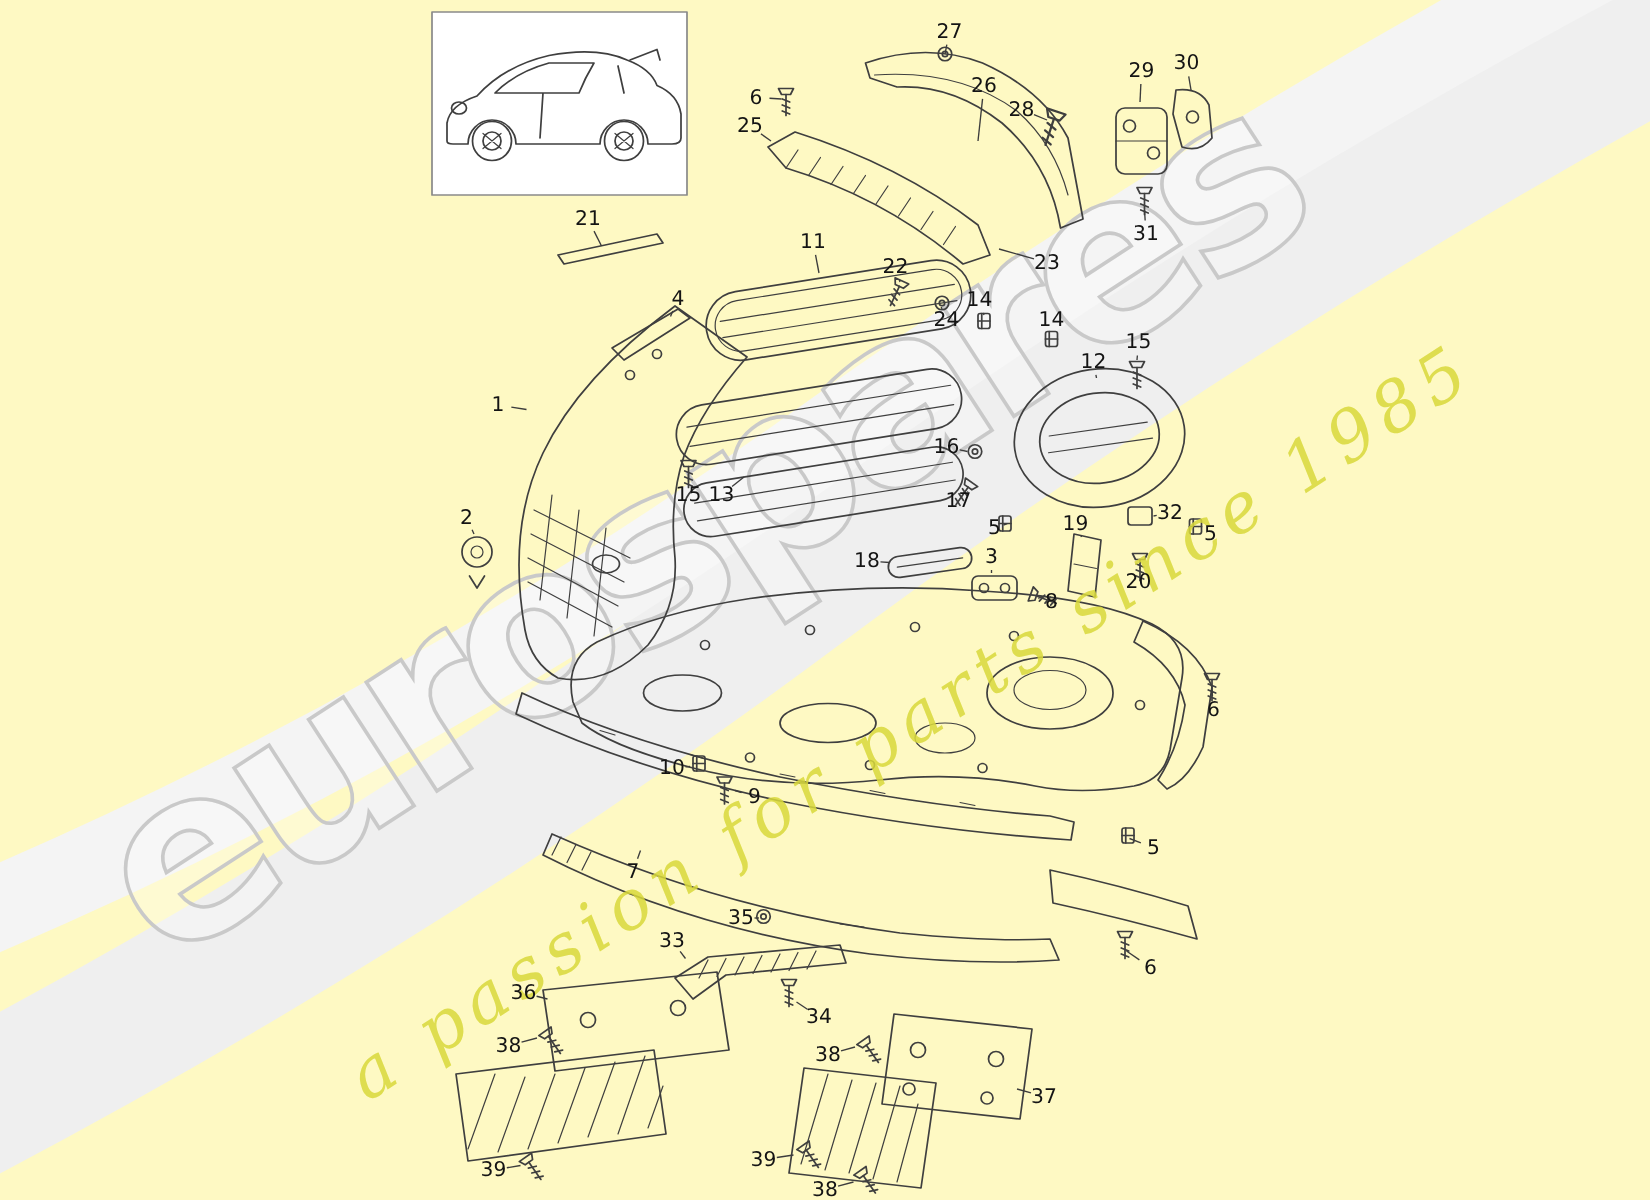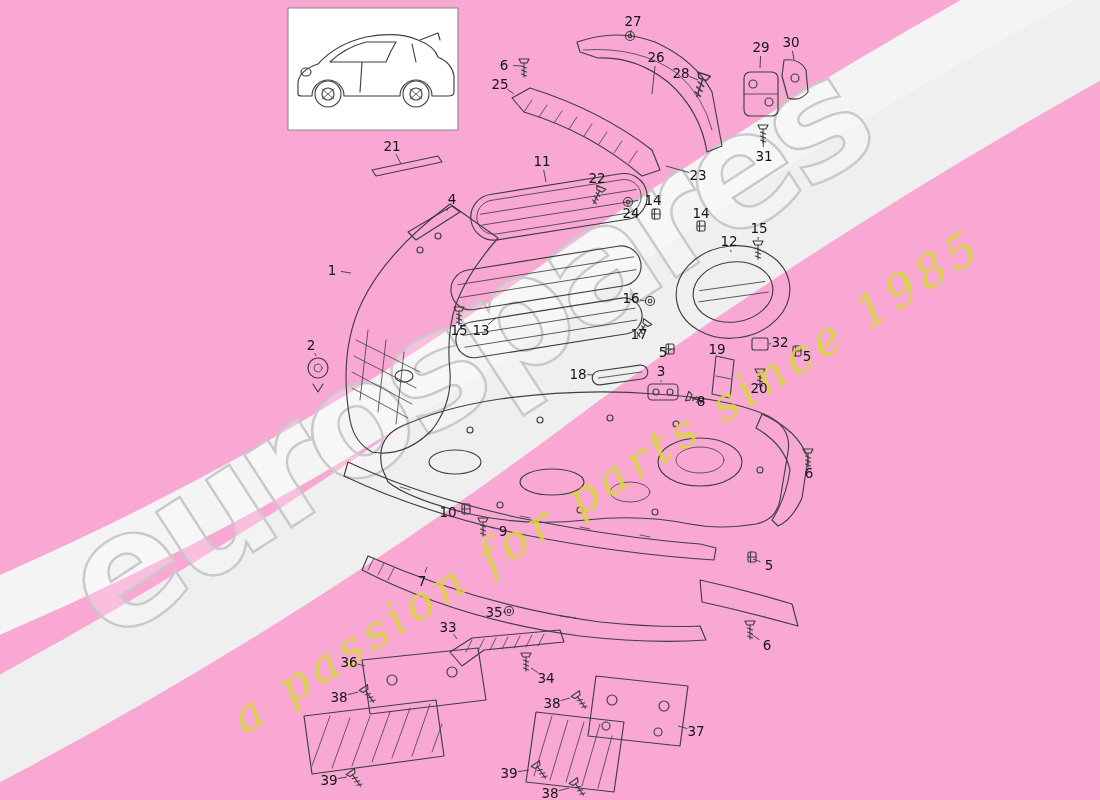--- a/index.html
+++ b/index.html
@@ -1,16 +1,16 @@
 <!DOCTYPE html>
 <html><head>
 <meta charset="utf-8">
 <style>
   html,body{margin:0;padding:0;background:#ffffff;}
-  .canvas{position:relative;width:1100px;height:800px;background:#f9a8d4;overflow:hidden;
+  .canvas{position:relative;width:1100px;height:800px;background:#fef9c3;overflow:hidden;
           font-family:"DejaVu Sans","Liberation Sans",sans-serif;}
   svg{position:absolute;left:0;top:0;}
   #callout-layer text{font:13.5px "DejaVu Sans",sans-serif;fill:#141414;text-anchor:middle;dominant-baseline:central;}
   #callout-layer line{stroke:#3c3c3c;stroke-width:.9;}
   .art{stroke:#3f3f3f;stroke-width:1.15;fill:none;stroke-linejoin:round;stroke-linecap:round;}
   .thin{stroke-width:.8;}
   .brandmark{font-family:"DejaVu Sans","Liberation Sans",sans-serif;font-weight:bold;
              fill:#ffffff;fill-opacity:.25;stroke-width:2.4;letter-spacing:6px;}
   .tagline{font-family:"DejaVu Serif","Liberation Serif",serif;font-style:italic;font-size:46px;
            opacity:.85;letter-spacing:2px;}

